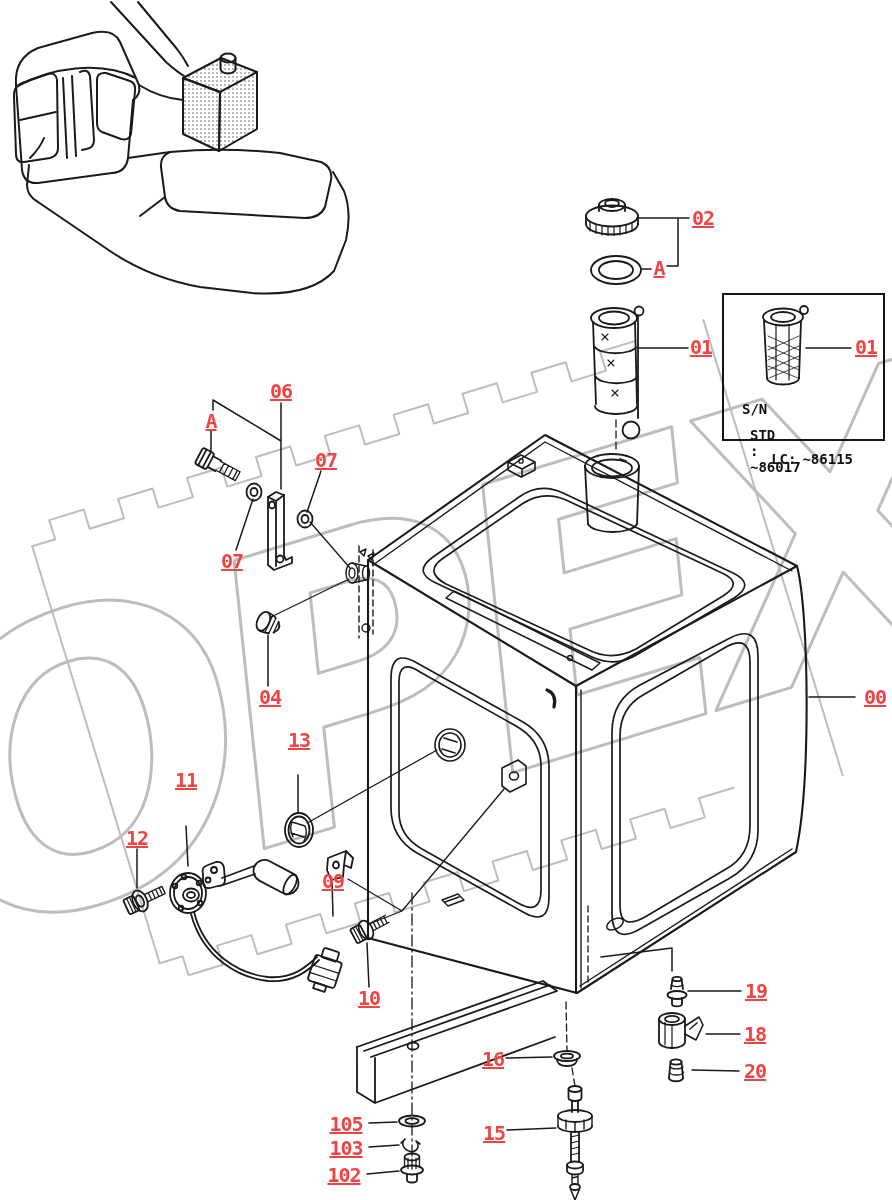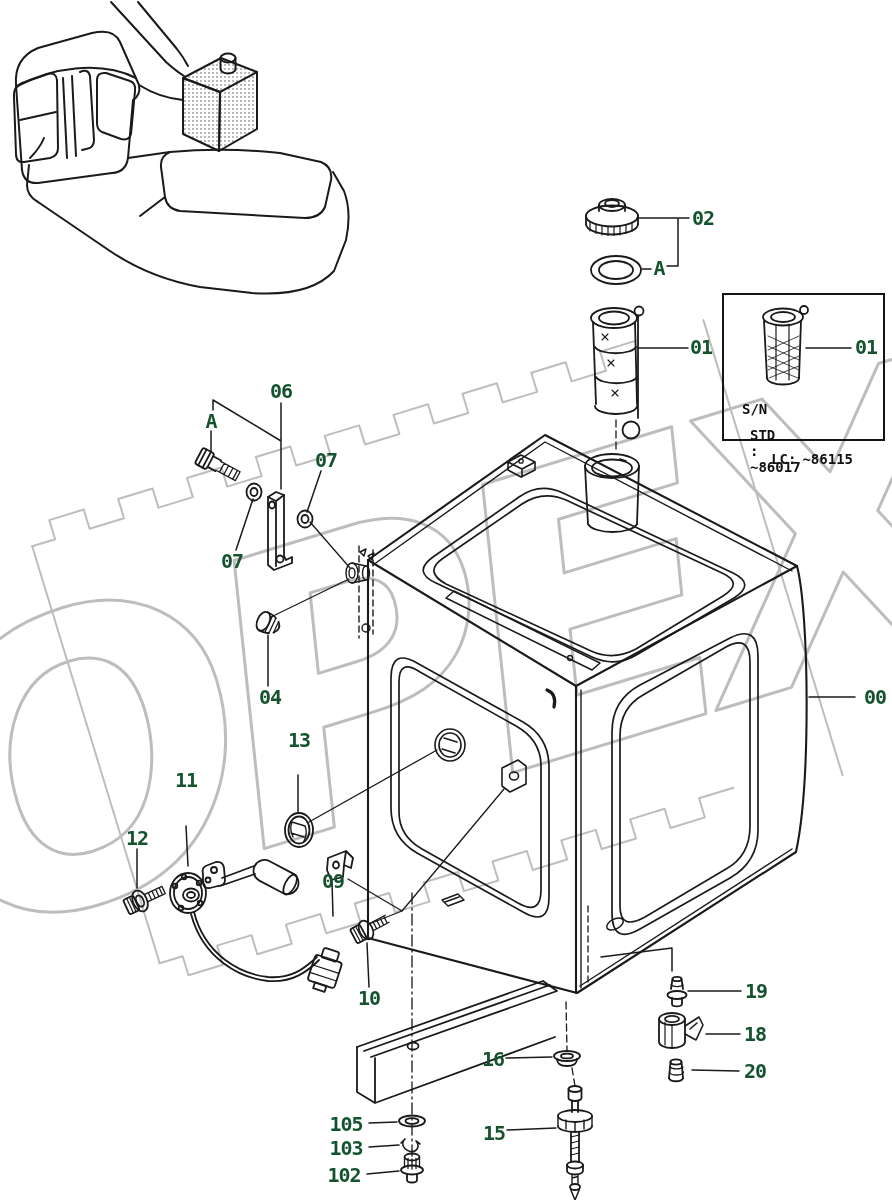--- a/index.html
+++ b/index.html
@@ -1,21 +1,21 @@
 <!DOCTYPE html>
 <html><head>
 <meta charset="utf-8">
 <style>
   html,body{margin:0;padding:0;background:#fff;}
   .stage{position:relative;width:892px;height:1200px;background:#ffffff;overflow:hidden;
          font-family:"DejaVu Sans Mono","Liberation Mono",monospace;}
   .art{position:absolute;left:0;top:0;z-index:1;}
   .co{position:absolute;z-index:3;transform:translate(-50%,-50%);
       font:700 20px "DejaVu Sans Mono","Liberation Mono",monospace;
-      color:#14532d;letter-spacing:-1px;white-space:nowrap;}
+      color:#ef4444;letter-spacing:-1px;white-space:nowrap;text-decoration:underline;}
   .snbox{position:absolute;z-index:2;left:722px;top:293px;width:163px;height:148px;
          border:2px solid #141414;box-sizing:border-box;}
   .sn-title{position:absolute;left:18px;top:106px;font:700 14px "DejaVu Sans Mono","Liberation Mono",monospace;color:#101010;}
   .sn-row{position:absolute;left:26px;font:700 14px "DejaVu Sans Mono","Liberation Mono",monospace;color:#101010;display:flex;white-space:pre;}
   .sn-row.r0{top:132px;flex-direction:column;}
   .sn-row.r1{top:156px;text-align:right;}
   .sn-key{display:inline-block;width:38px;}
   .sn-sep{display:inline-block;margin-right:6px;}
 </style>
 </head>

